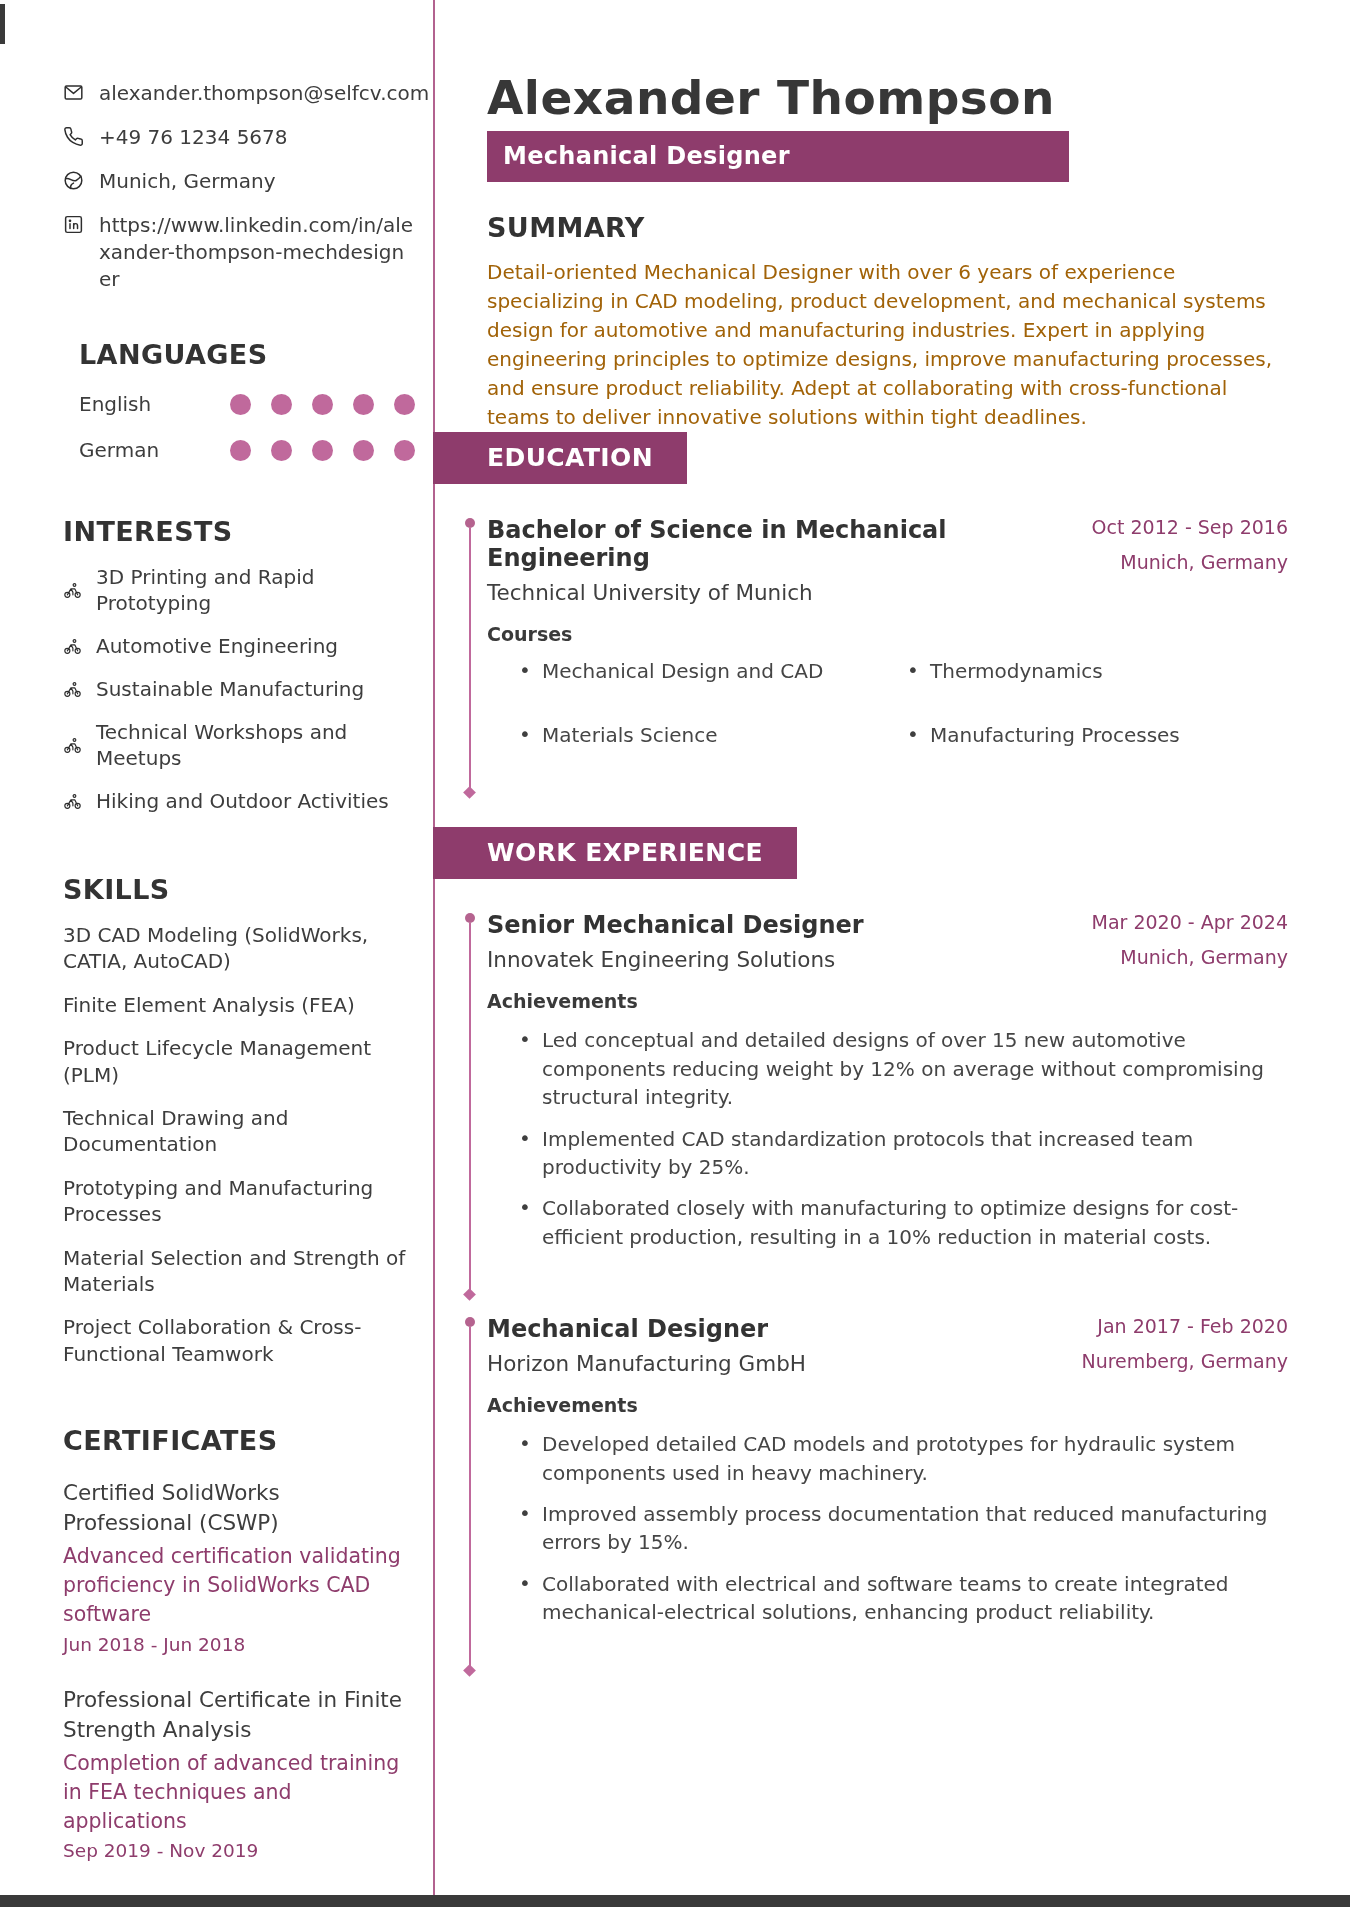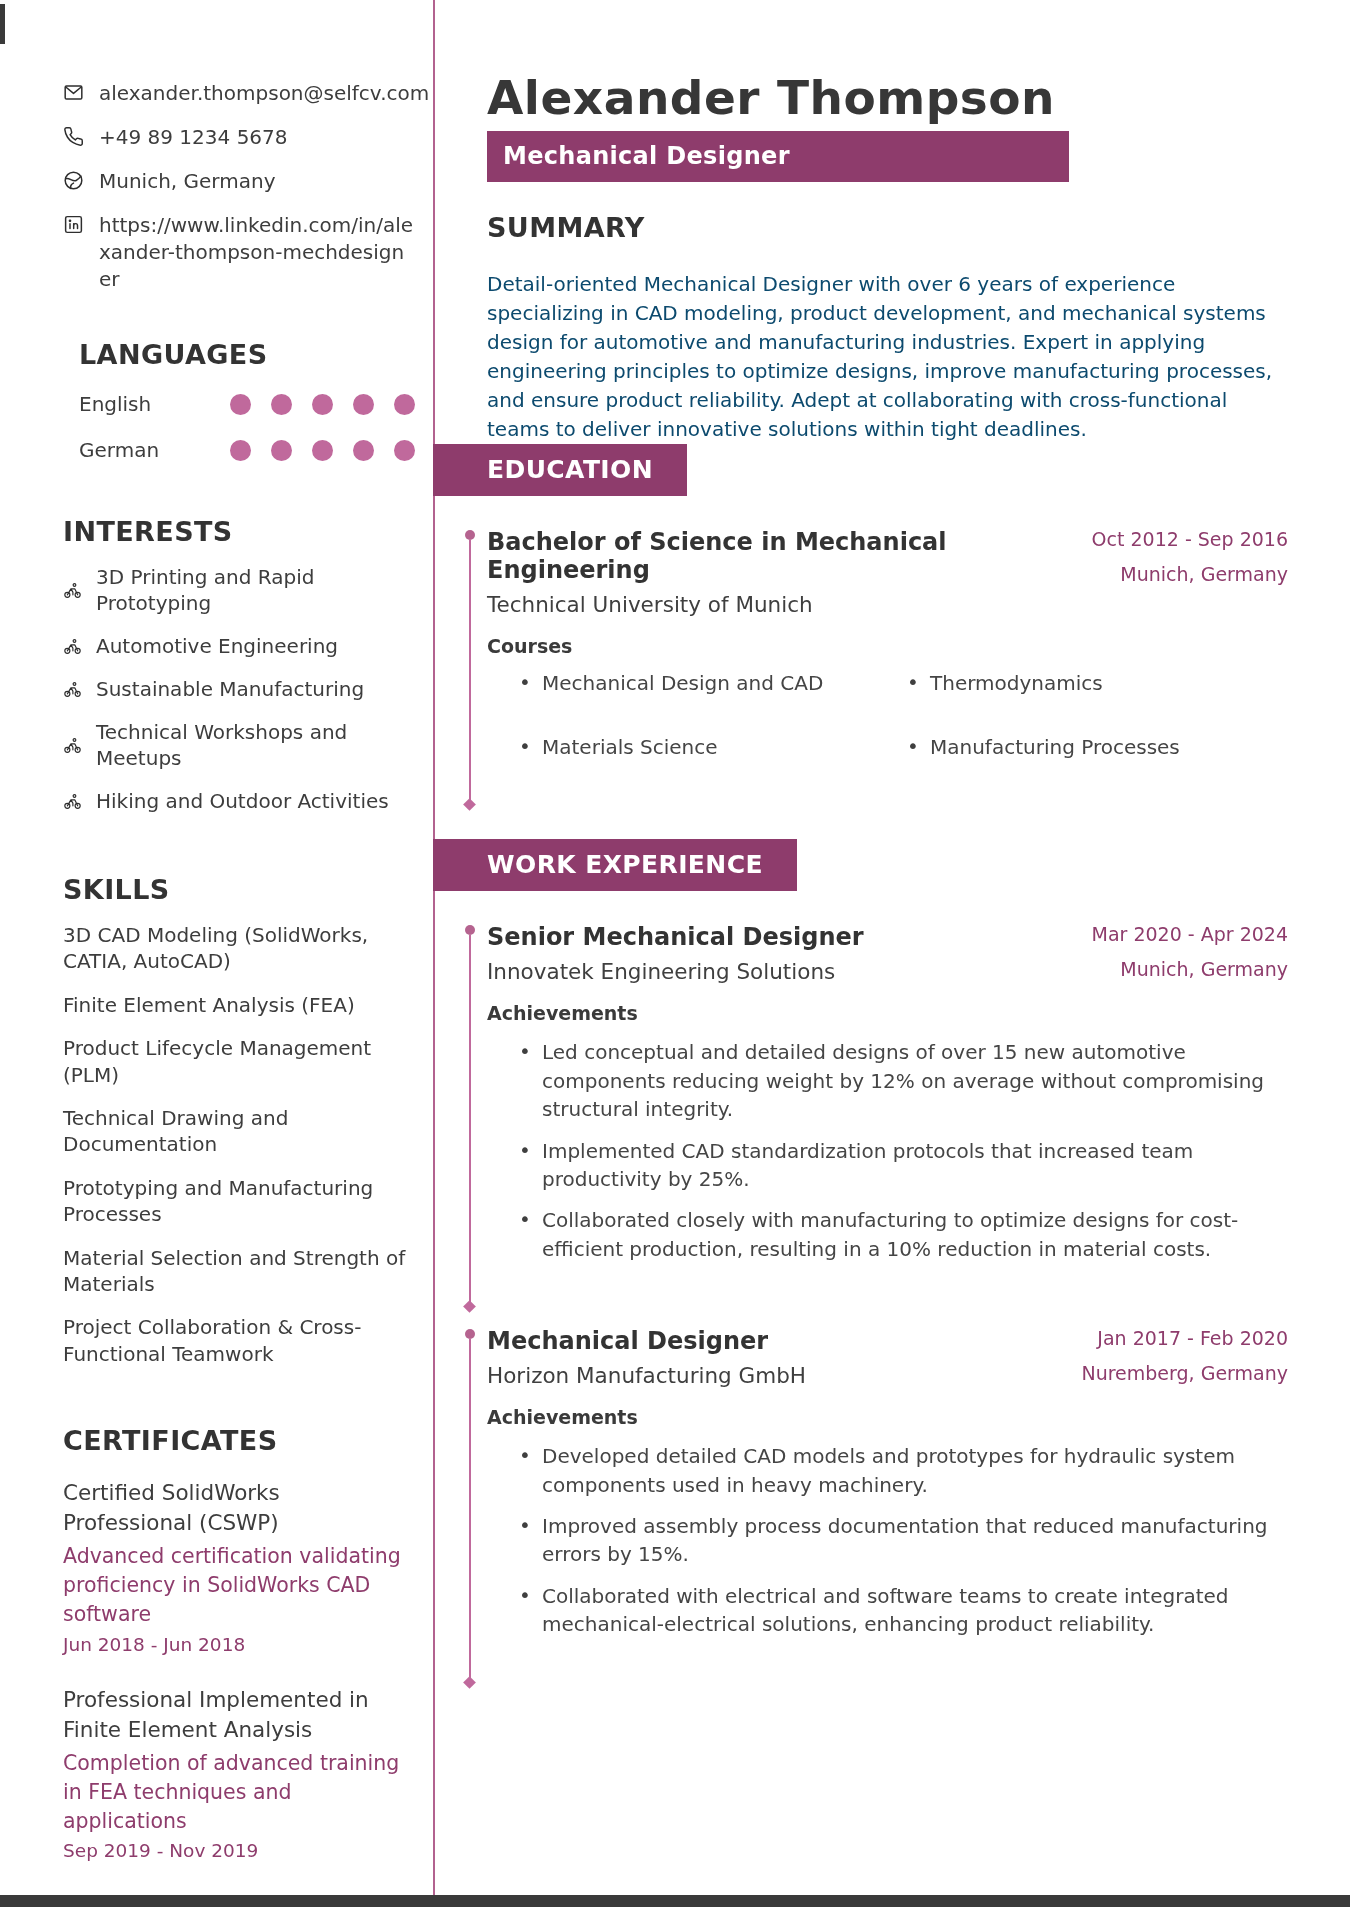--- a/index.html
+++ b/index.html
@@ -38,21 +38,21 @@
   .cert-name { font-size:21.5px; color:#3d3d3d; line-height:1.4; }
   .cert-desc { font-size:20.5px; color:#8e3c6c; line-height:1.42; margin-top:4px; }
   .cert-dates { font-size:18.5px; color:#8e3c6c; margin-top:4px; }
 
   
   .main { position:absolute; left:487px; top:72px; width:801px; }
   .name { font-size:47px; font-weight:800; color:#373737; letter-spacing:.5px; line-height:1.1; }
   .title-bar { margin-top:7px; width:582px; background:#8e3c6c; color:#ffffff; font-size:24px; font-weight:800; padding:11px 16px 12px 16px; letter-spacing:.3px; }
 
   .m-h { margin-top:30px; font-size:27px; font-weight:800; color:#333333; letter-spacing:.4px; }
-  .summary-p { margin-top:27px; font-size:20px; line-height:1.45; color:#0c4a6e; }
+  .summary-p { margin-top:15px; font-size:20px; line-height:1.45; color:#a16207; }
 
   .sec-box { display:inline-block; background:#8e3c6c; color:#fff; font-size:25px; font-weight:800; letter-spacing:.4px; padding:11px 34px 12px 54px; margin-left:-54px; }
   .box-edu { }
   .box-work { margin-top:40px; }
 
   .t-entry { position:relative; margin-top:32px; }
   .tl-line { position:absolute; left:-18px; top:12px; bottom:-4px; width:2px; background:#c0699c; }
   .tl-dot { position:absolute; left:-22px; top:2px; width:10px; height:10px; border-radius:50%; background:#b5638f; }
   .tl-diamond { position:absolute; left:-22px; bottom:-10px; width:9px; height:9px; background:#c0699c; transform:rotate(45deg); }
 
@@ -90,21 +90,21 @@
             </svg>
         </span>
         <span>alexander.thompson@selfcv.com</span>
       </div>
       <div class="c-row">
         <span class="c-ic">
           <svg viewBox="0 0 24 24">
               <path d="M22 16.92v3a2 2 0 0 1-2.18 2 19.79 19.79 0 0 1-8.63-3.07 19.5 19.5 0 0 1-6-6 19.79 19.79 0 0 1-3.07-8.67A2 2 0 0 1 4.11 2h3a2 2 0 0 1 2 1.72 12.84 12.84 0 0 0 .7 2.81 2 2 0 0 1-.45 2.11L8.09 9.91a16 16 0 0 0 6 6l1.27-1.27a2 2 0 0 1 2.11-.45 12.84 12.84 0 0 0 2.81.7A2 2 0 0 1 22 16.92z"></path>
             </svg>
         </span>
-        <span>+49 89 1234 5678</span>
+        <span>+49 76 1234 5678</span>
       </div>
       <div class="c-row">
         <span class="c-ic">
           <svg viewBox="0 0 24 24">
               <circle cx="12" cy="12" r="9.5"></circle>
               <path d="M3 10c4-2 8 4 12 2 2.3-1.2 4-3 5.5-5"></path>
               <path d="M9 21c-1-3 1-5 3-6"></path>
             </svg>
         </span>
         <span>Munich, Germany</span>
@@ -217,21 +217,21 @@
     </div>
 
     <div class="sec-certs">
       <div class="side-h">CERTIFICATES</div>
       <div class="cert">
         <div class="cert-name">Certified SolidWorks Professional (CSWP)</div>
         <div class="cert-desc">Advanced certification validating proficiency in SolidWorks CAD software</div>
         <div class="cert-dates">Jun 2018 - Jun 2018</div>
       </div>
       <div class="cert" style="margin-top:30px;">
-        <div class="cert-name">Professional Implemented in Finite Element Analysis</div>
+        <div class="cert-name">Professional Certificate in Finite Strength Analysis</div>
         <div class="cert-desc">Completion of advanced training in FEA techniques and applications</div>
         <div class="cert-dates">Sep 2019 - Nov 2019</div>
       </div>
     </div>
   </aside>
 
   <main class="main">
     <h1 class="name">Alexander Thompson</h1>
     <div class="title-bar">
       <span>Mechanical Designer</span>

